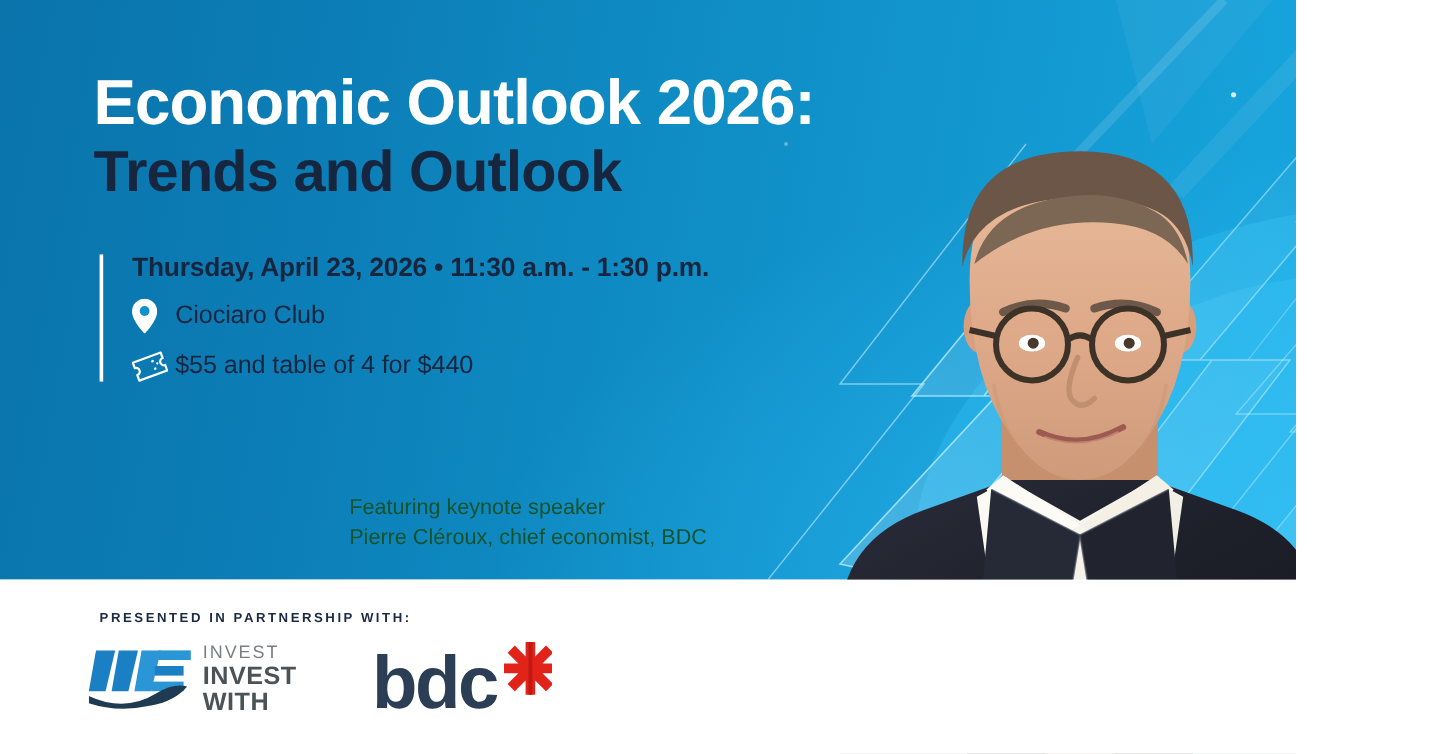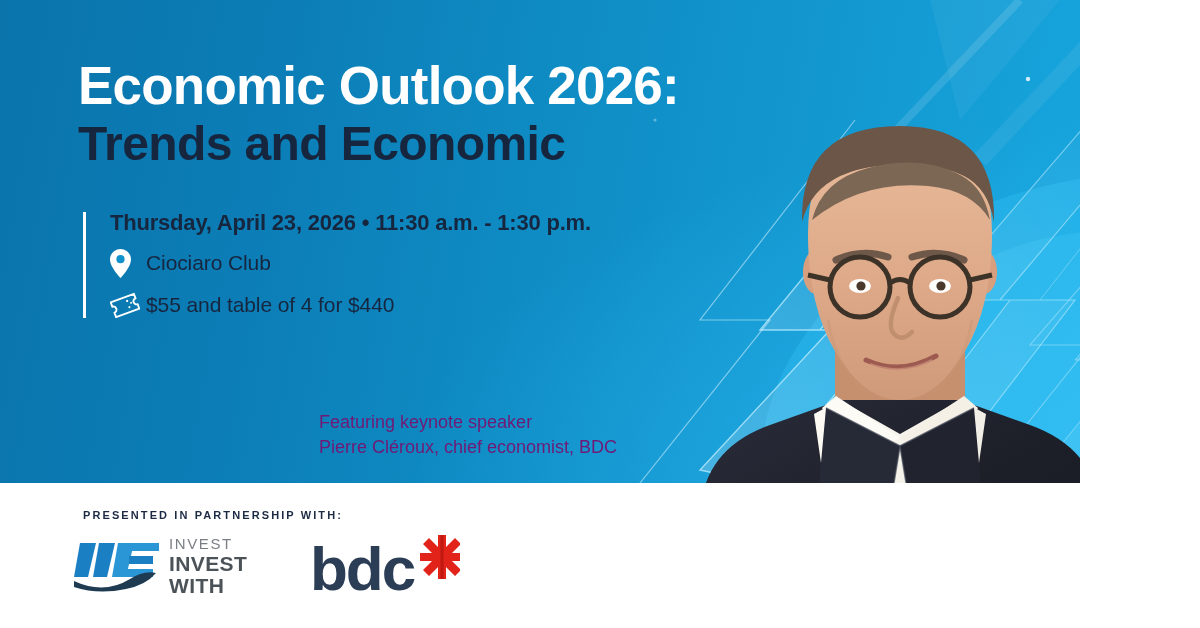--- a/index.html
+++ b/index.html
@@ -44,30 +44,30 @@
   .det-rows{position:absolute;left:27px;top:0;}
   .det-date{
     font-size:22px;font-weight:bold;color:#16263f;white-space:nowrap;
     letter-spacing:-0.2px;line-height:26px;text-align:right;
   }
   .det-row{display:flex;align-items:center;margin-top:12px;text-align:right;}
   .det-row .ic{width:36px;height:30px;display:flex;align-items:center;justify-content:flex-start;flex:0 0 36px;}
   .det-txt{font-size:21px;color:#16263f;white-space:nowrap;letter-spacing:-0.1px;}
 
   
-  .speaker{position:absolute;left:319px;top:410px;color:#701a75;font-size:18px;line-height:25px;}
+  .speaker{position:absolute;left:291px;top:410px;color:#14532d;font-size:18px;line-height:25px;}
   .speaker div{white-space:nowrap;}
 
   
   .presented{
     position:absolute;left:83px;top:509px;
     font-size:11px;font-weight:bold;color:#1d2a44;letter-spacing:2.1px;white-space:nowrap;
   }
   .logos{position:absolute;left:74px;top:533px;display:flex;align-items:center;}
-  .iwe{display:flex;align-items:center;}
+  .iwe{display:flex;align-items:flex-start;}
   .iwe-words{margin-left:9px;line-height:1;}
   .iwe-invest{font-size:15px;color:#7b7f85;letter-spacing:1.6px;font-weight:normal;}
   .iwe-windsor{font-size:21px;color:#4c5358;letter-spacing:0.4px;font-weight:bold;margin-top:2px;}
   .iwe-essex{font-size:21px;color:#4c5358;letter-spacing:0.4px;font-weight:bold;margin-top:1px;}
   .bdc{margin-left:63px;display:flex;align-items:center;}
 
   
   .portrait{position:absolute;left:640px;top:120px;width:520px;height:508px;}
 </style>
 </head>
@@ -115,21 +115,21 @@
       <circle cx="1118" cy="96" r="1.6" fill="#ffffff" opacity="0.55"></circle>
       <circle cx="1115" cy="137" r="2" fill="#ffffff" opacity="0.7"></circle>
       <circle cx="880" cy="176" r="1.8" fill="#ffffff" opacity="0.5"></circle>
       <circle cx="1042" cy="434" r="2" fill="#ffffff" opacity="0.55"></circle>
       <circle cx="655" cy="120" r="1.6" fill="#ffffff" opacity="0.35"></circle>
     </svg>
   </div>
 
   <div class="title-block">
     <div class="title-l1">Economic Outlook 2026:</div>
-    <div class="title-l2">Trends and Economic</div>
+    <div class="title-l2">Trends and Outlook</div>
   </div>
 
   <div class="details">
     <div class="rule"></div>
     <div class="det-rows">
       <div class="det-date">Thursday, April 23, 2026 • 11:30 a.m. - 1:30 p.m.</div>
 
       <div class="det-row">
         <span class="ic">
           <svg width="21" height="29" viewBox="0 0 21 29">

